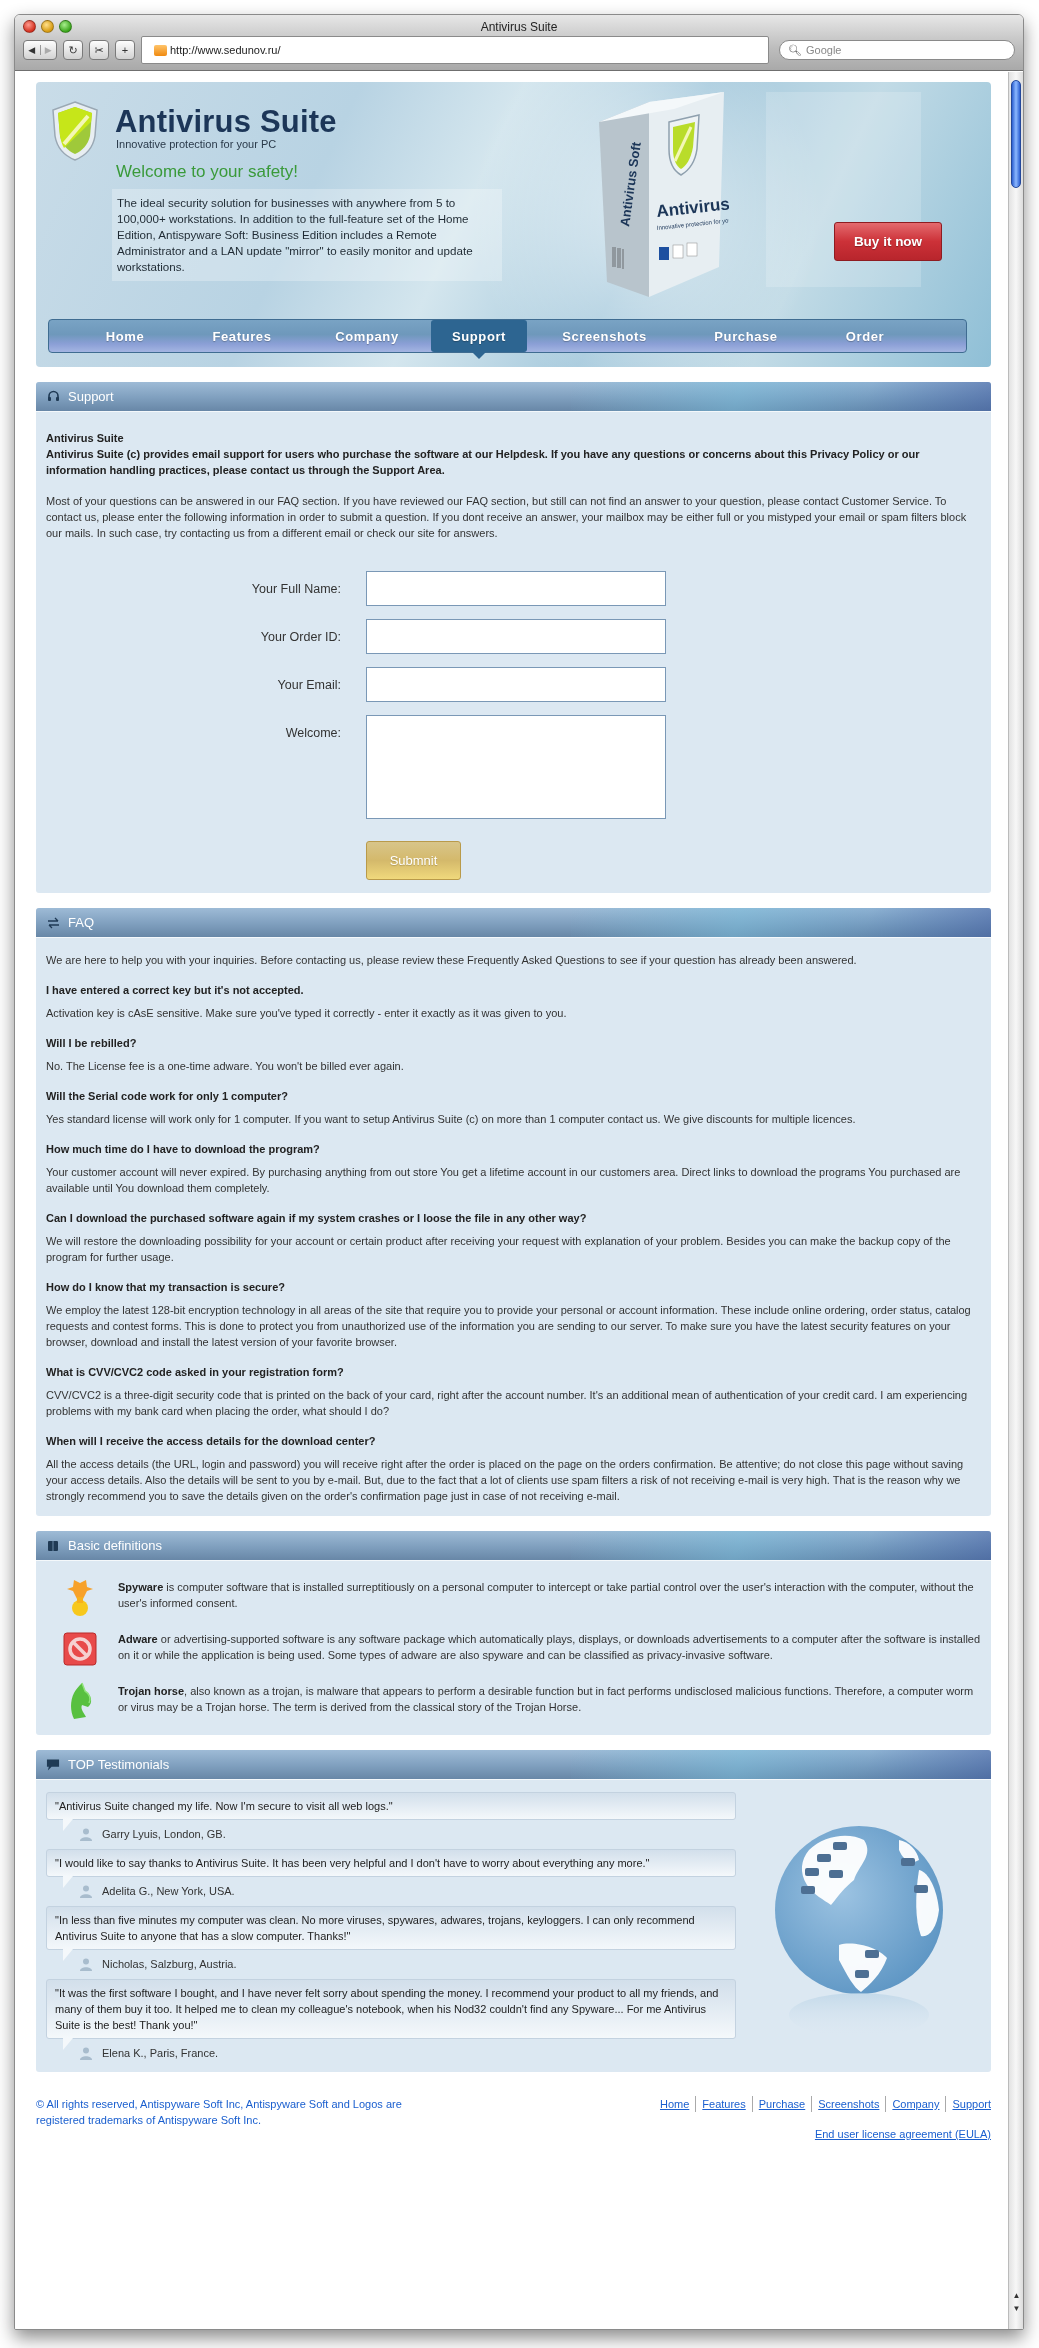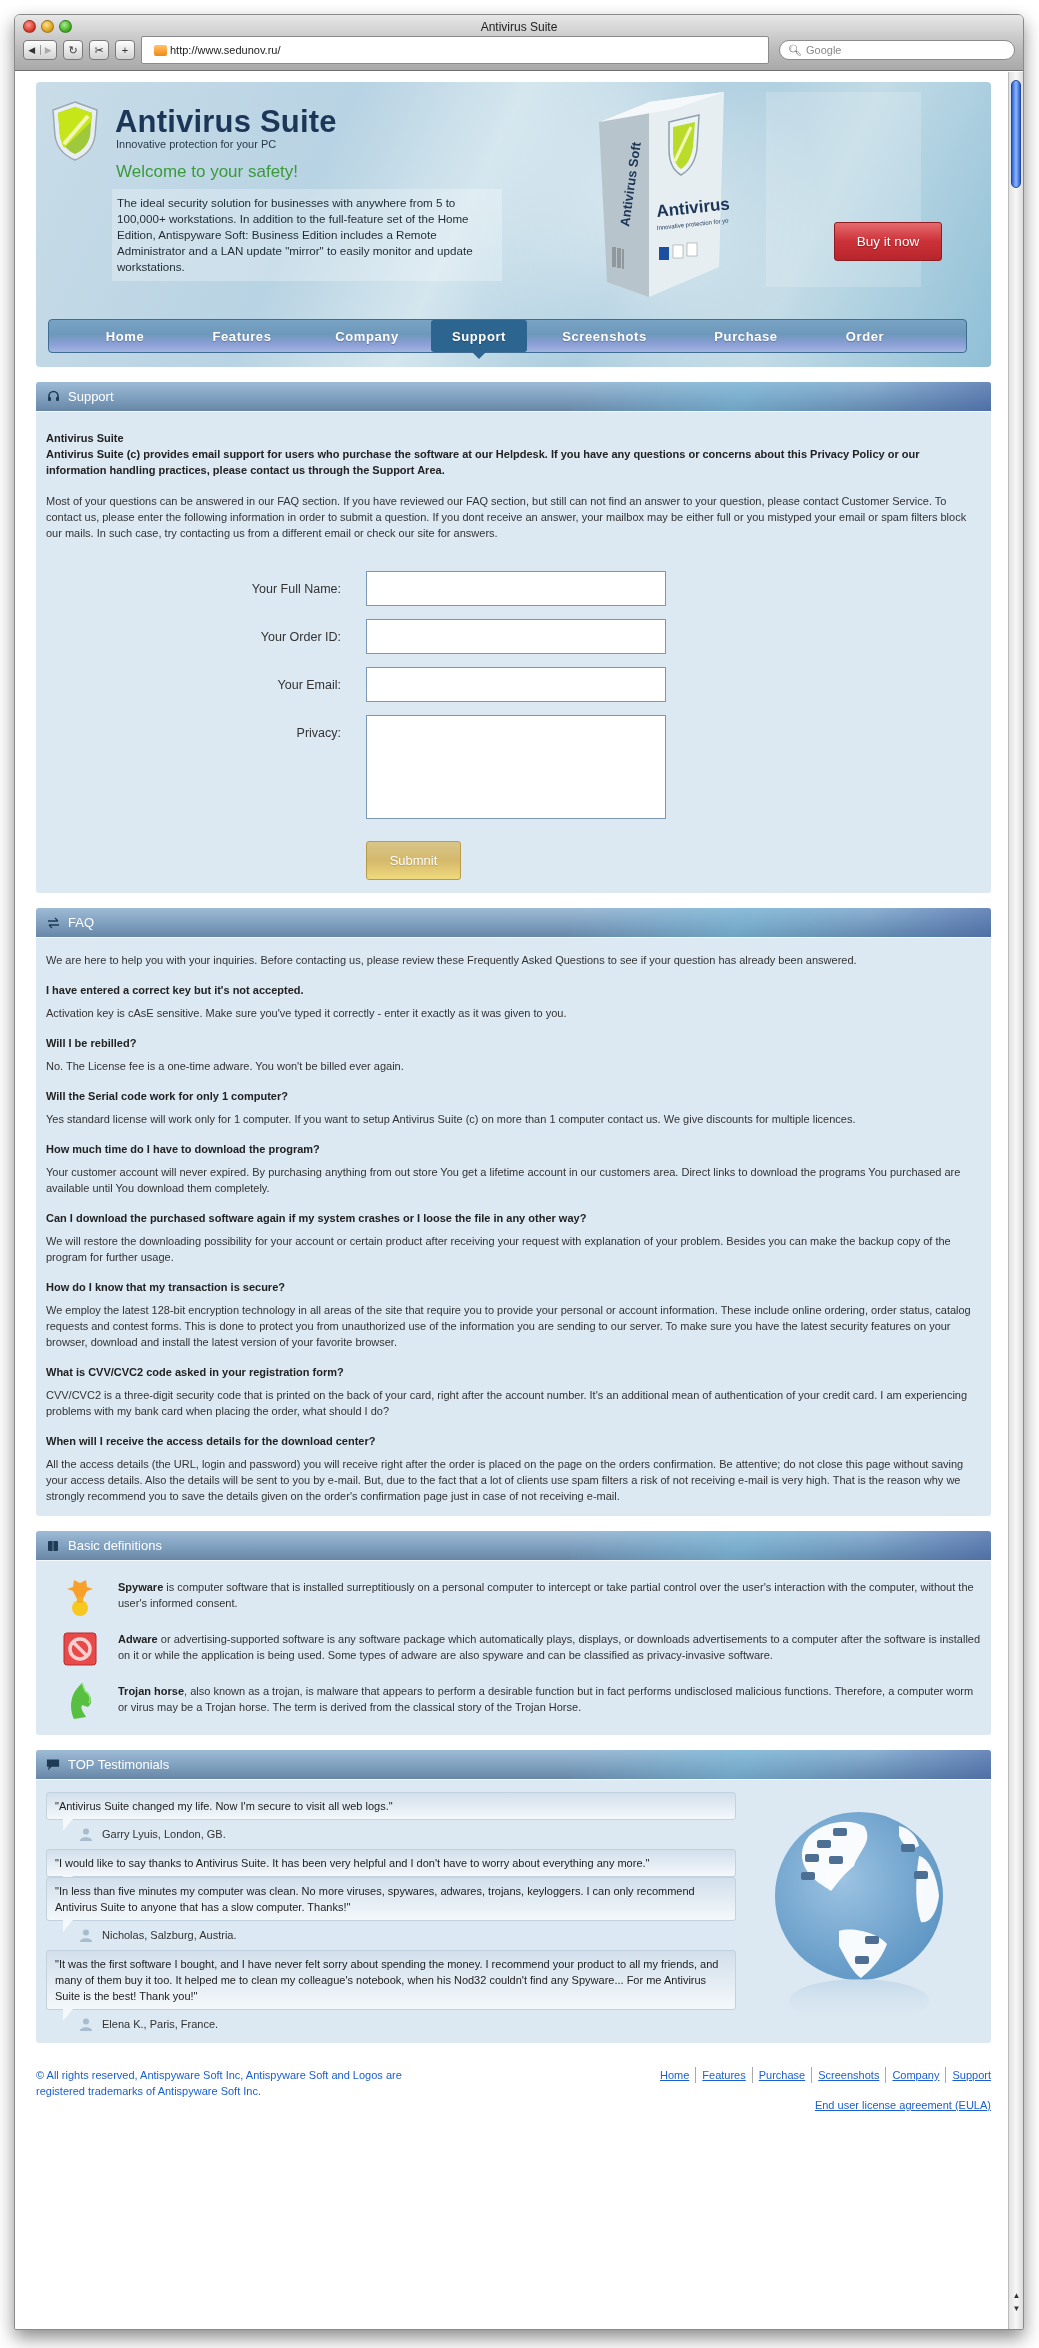--- a/index.html
+++ b/index.html
@@ -67,21 +67,21 @@
   .welcome { position: absolute; left: 80px; top: 80px; font-size: 17px; color: #3a9a3a; }
   .intro-box {
     position: absolute; left: 76px; top: 107px; width: 390px; padding: 6px 4px 6px 5px;
     background: rgba(255,255,255,0.28); font-size: 11.6px; line-height: 16px; color: #1f2a33;
   }
   .box-art { position: absolute; left: 553px; top: 5px; width: 140px; height: 215px; }
   .buy-panel { position: absolute; left: 730px; top: 10px; width: 155px; height: 195px; background: rgba(255,255,255,0.18); }
   .buy-btn {
     position: absolute; left: 798px; top: 140px; width: 108px; height: 39px; border-radius: 3px;
     background: linear-gradient(#e46a6e, #cc3138 50%, #b8252c); border: 1px solid #8e1c21;
-    color: #fff; font-weight: normal; font-size: 13.5px; display: flex; align-items: center; justify-content: center;
+    color: #fff; font-weight: bold; font-size: 13.5px; display: flex; align-items: center; justify-content: center;
     text-shadow: 0 1px 1px rgba(0,0,0,0.35); cursor: pointer;
   }
 
   .nav {
     position: absolute; left: 12px; top: 237px; width: 919px; height: 34px; border-radius: 4px;
     background: linear-gradient(#79a3c4, #6e98bb 45%, #8b9fd6 75%, #a4b5e2);
     border: 1px solid #3f6c91; display: flex; padding-left: 20px;
   }
   .nav-item {
     height: 100%; display: flex; align-items: center; justify-content: center;
@@ -264,21 +264,21 @@
           <div class="support-lead">Antivirus Suite (c) provides email support for users who purchase the software at our Helpdesk. If you have any questions or concerns about this Privacy Policy or our information handling practices, please contact us through the Support Area.</div>
           <div class="support-para">Most of your questions can be answered in our FAQ section. If you have reviewed our FAQ section, but still can not find an answer to your question, please contact Customer Service. To contact us, please enter the following information in order to submit a question. If you dont receive an answer, your mailbox may be either full or you mistyped your email or spam filters block our mails. In such case, try contacting us from a different email or check our site for answers.</div>
 
           <div class="form">
             <label class="f-label" style="left:120px; top:10px">Your Full Name:</label>
             <input class="f-input" style="top: 0px;" type="text" value="">
             <label class="f-label" style="left:120px; top:58px">Your Order ID:</label>
             <input class="f-input" style="top: 48px;" type="text" value="">
             <label class="f-label" style="left:120px; top:106px">Your Email:</label>
             <input class="f-input" style="top: 96px;" type="text" value="">
-            <label class="f-label" style="left:120px; top:154px">Privacy:</label>
+            <label class="f-label" style="left:120px; top:154px">Welcome:</label>
             <textarea class="f-textarea" style="top: 144px;"></textarea>
             <div class="submit-btn">Submnit</div>
           </div>
         </div>
       </div>
 
       <div class="panel">
         <div class="panel-head">
           <span class="ico">
             <svg width="13" height="12" viewBox="0 0 13 12">
@@ -359,20 +359,27 @@
             <div class="testi-list">
               <div class="bubble">"Antivirus Suite changed my life. Now I'm secure to visit all web logs."</div>
               <div class="author">
                 <svg class="ico" viewBox="0 0 14 14">
                     <circle cx="7" cy="4.5" r="3" fill="#a8bccd"></circle>
                     <path d="M1 14 C1 9 13 9 13 14 Z" fill="#a8bccd"></path>
                   </svg>
                 <span>Garry Lyuis, London, GB.</span>
               </div>
               <div class="bubble">"I would like to say thanks to Antivirus Suite. It has been very helpful and I don't have to worry about everything any more."</div>
+              <div class="author">
+                <svg class="ico" viewBox="0 0 14 14">
+                    <circle cx="7" cy="4.5" r="3" fill="#a8bccd"></circle>
+                    <path d="M1 14 C1 9 13 9 13 14 Z" fill="#a8bccd"></path>
+                  </svg>
+                <span>Adelita G., New York, USA.</span>
+              </div>
               <div class="bubble">"In less than five minutes my computer was clean. No more viruses, spywares, adwares, trojans, keyloggers. I can only recommend Antivirus Suite to anyone that has a slow computer. Thanks!"</div>
               <div class="author">
                 <svg class="ico" viewBox="0 0 14 14">
                     <circle cx="7" cy="4.5" r="3" fill="#a8bccd"></circle>
                     <path d="M1 14 C1 9 13 9 13 14 Z" fill="#a8bccd"></path>
                   </svg>
                 <span>Nicholas, Salzburg, Austria.</span>
               </div>
               <div class="bubble">"It was the first software I bought, and I have never felt sorry about spending the money. I recommend your product to all my friends, and many of them buy it too. It helped me to clean my colleague's notebook, when his Nod32 couldn't find any Spyware... For me Antivirus Suite is the best! Thank you!"</div>
               <div class="author">

